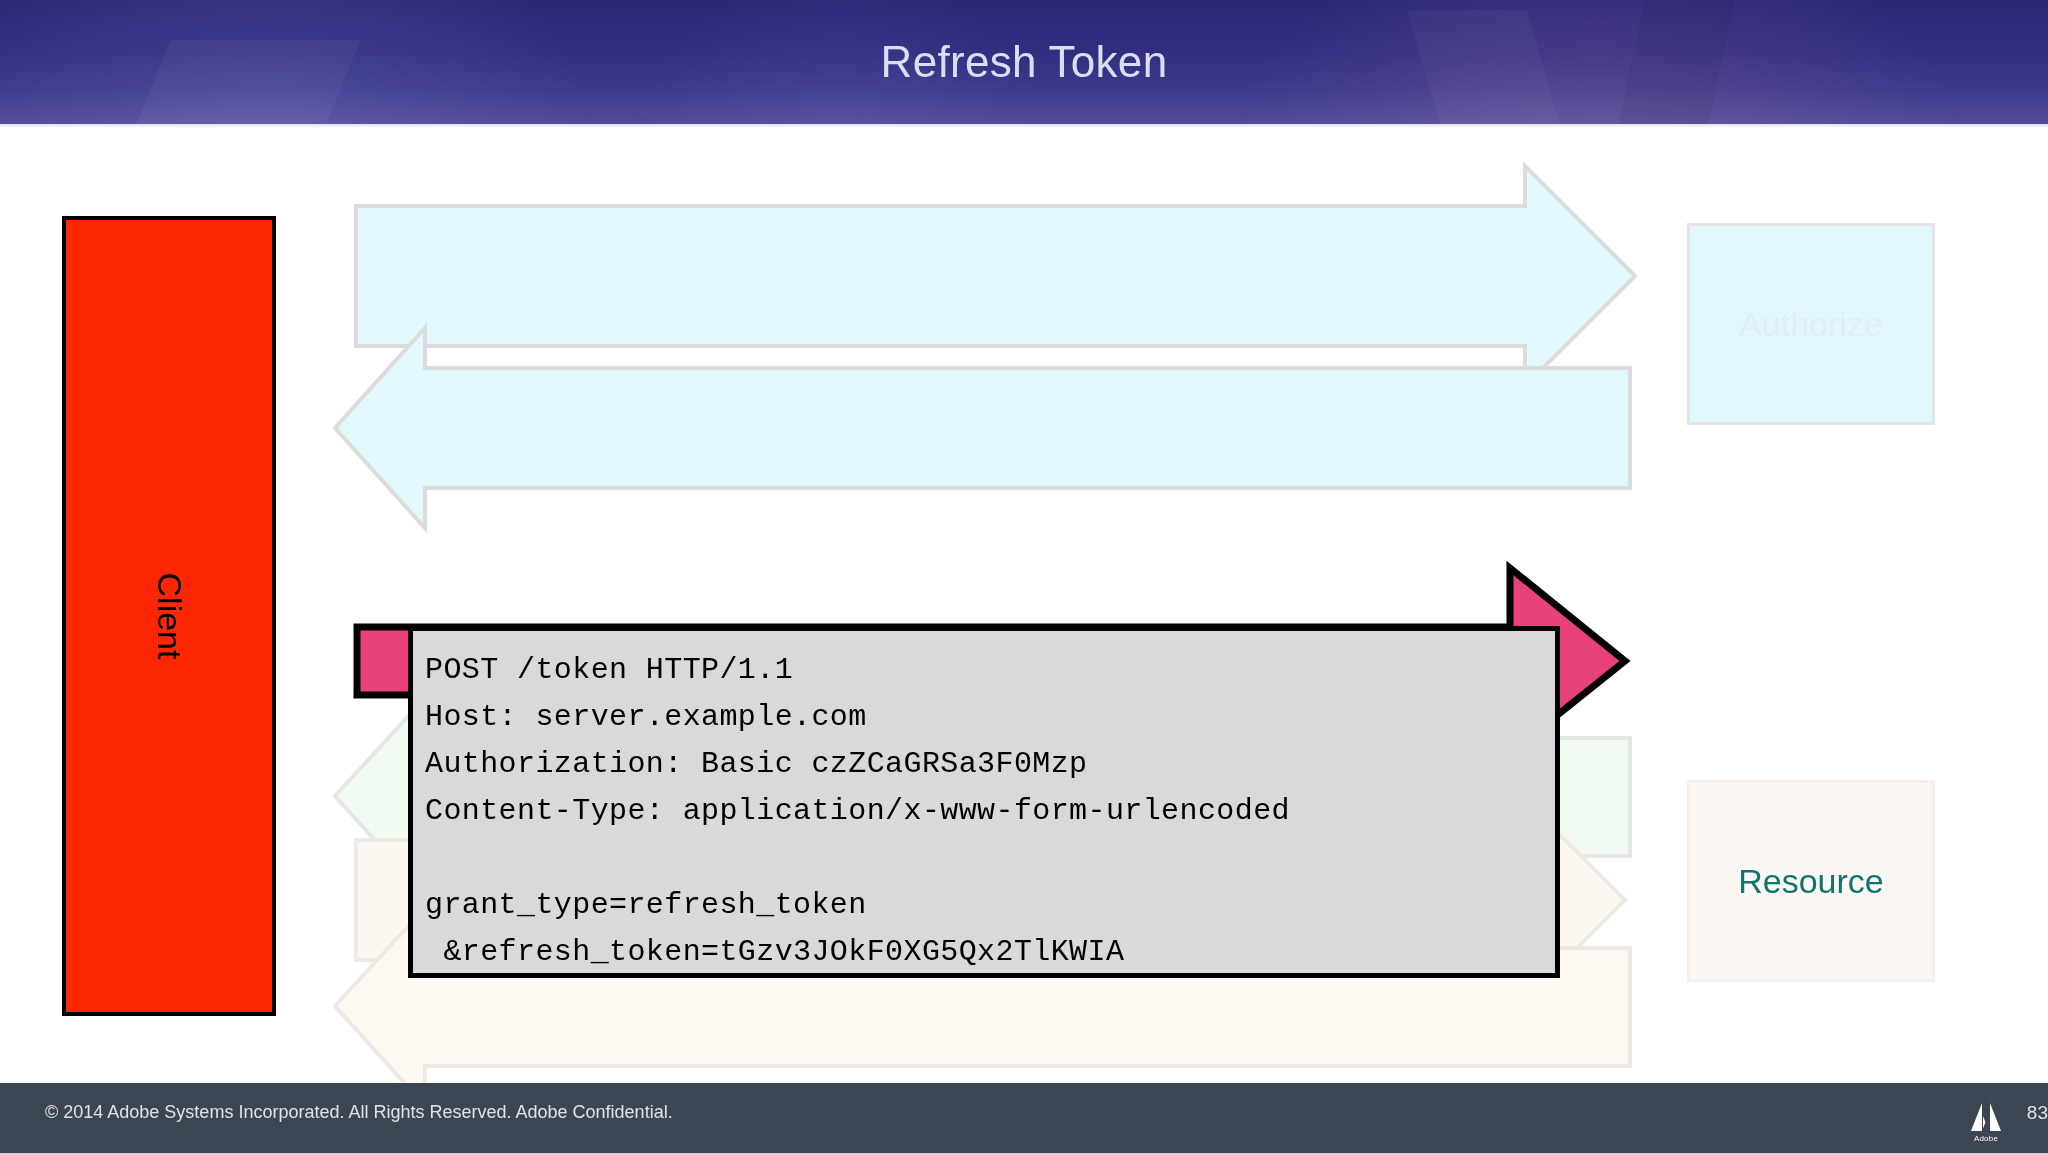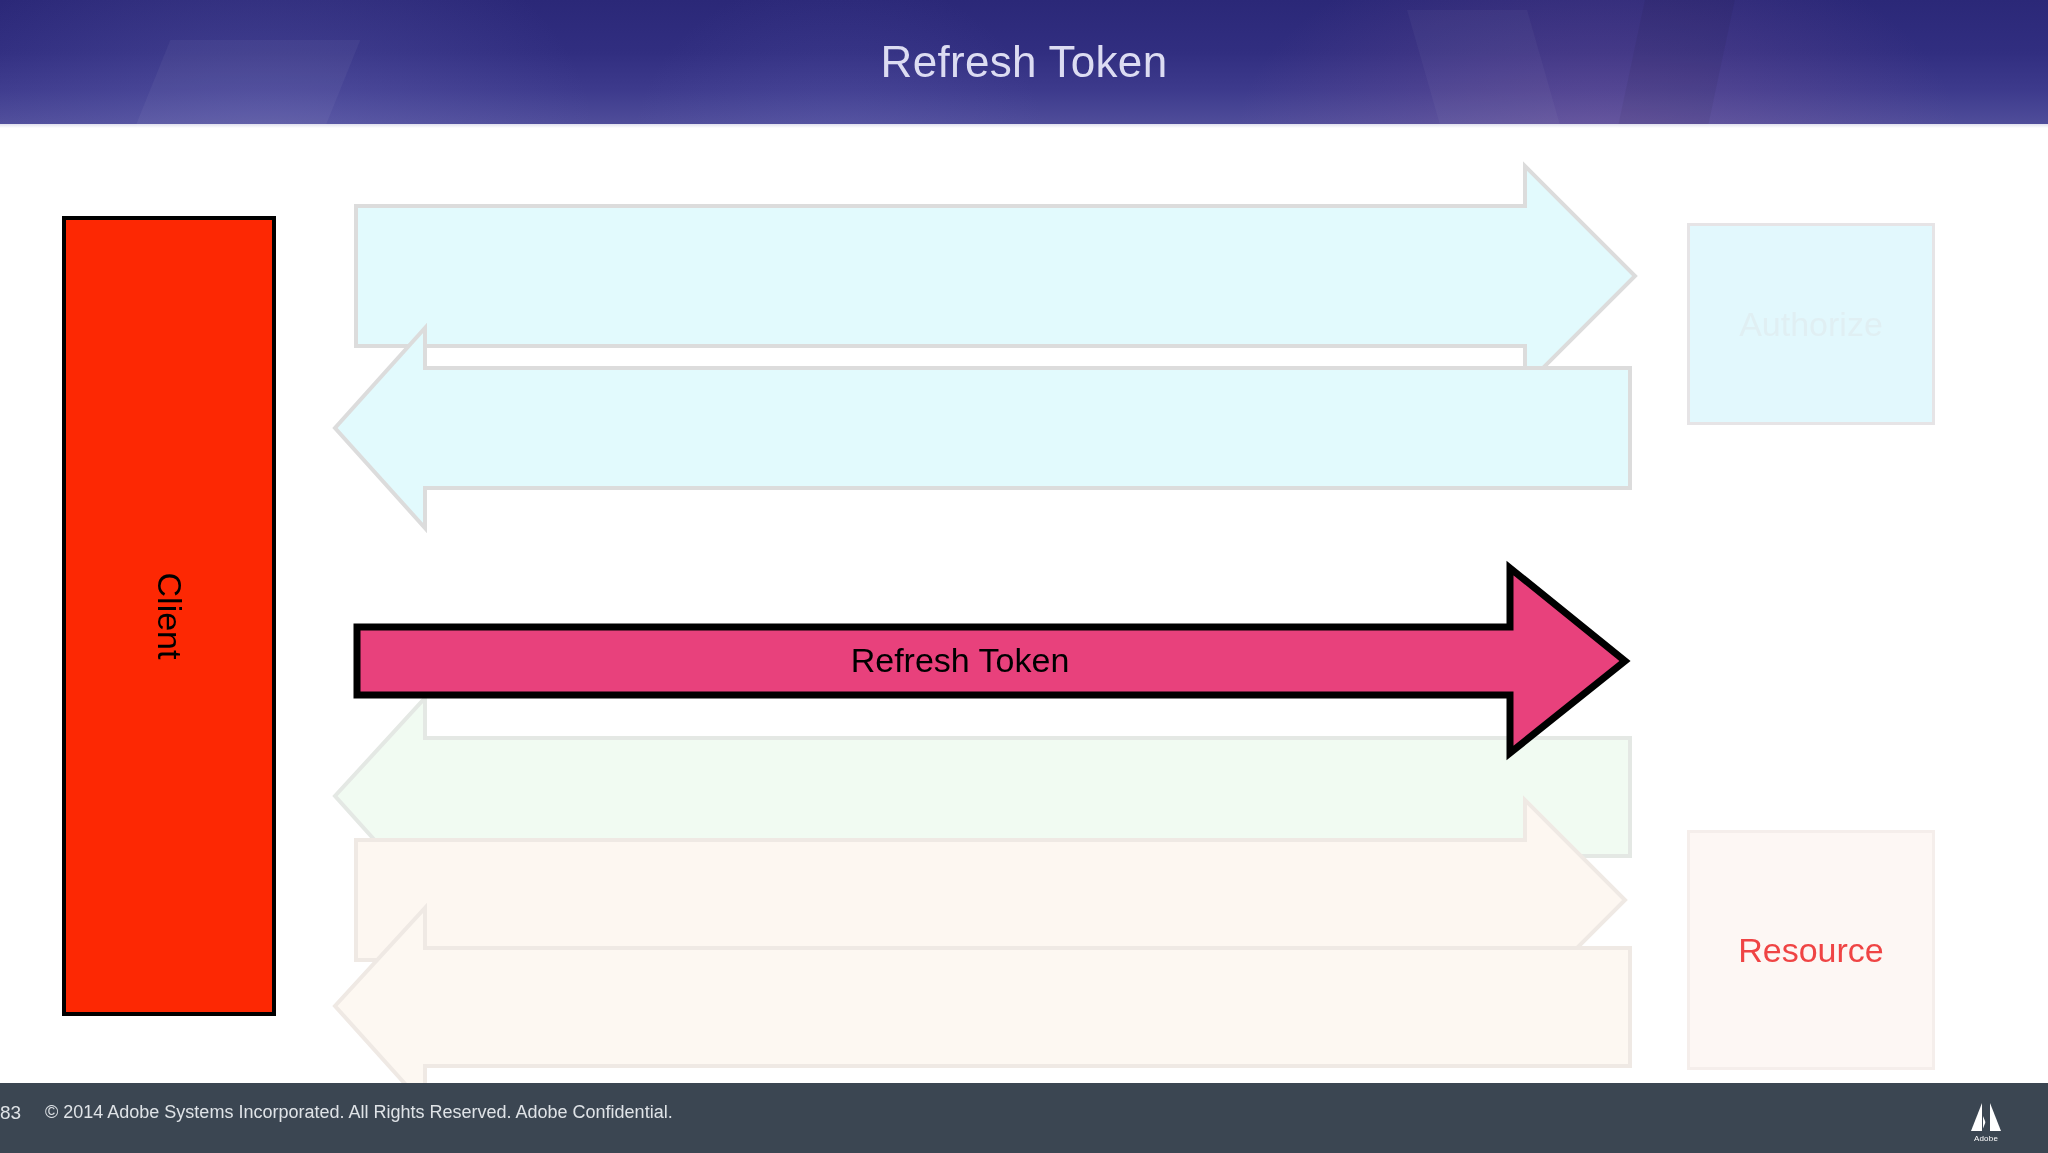--- a/index.html
+++ b/index.html
@@ -118,25 +118,25 @@
     color: #e0eff3;
   }
   #box-token {
     left: 1687px; top: 352px;
     width: 248px; height: 202px;
     background: #00ef00;
     border: 5px solid #000000;
     color: #000000;
   }
   #box-resource {
-    left: 1687px; top: 702px;
-    width: 248px; height: 240px;
+    left: 1687px; top: 652px;
+    width: 248px; height: 202px;
     background: #fdf7f4;
     border: 3px solid #f5eeeb;
-    color: #ef4444;
+    color: #0f766e;
   }
 
   
   #arrow-layer {
     position: absolute;
     left: 0; top: 0;
     width: 2048px;
     height: 955px;
   }
 
@@ -186,21 +186,21 @@
     position: absolute;
     left: 45px; top: 19px;
     color: #dfe3e7;
     font-size: 18px;
     font-family: "Liberation Sans", sans-serif;
   }
   #footer-pagenum {
     position: absolute;
     left: 0; top: 19px;
     width: 2048px;
-    text-align: left;
+    text-align: right;
     color: #dfe3e7;
     font-size: 19px;
     font-family: "Liberation Sans", sans-serif;
   }
   #adobe-logo {
     position: absolute;
     right: 36px; top: 12px;
     width: 52px; height: 48px;
     display: flex;
     flex-direction: column;
@@ -256,20 +256,29 @@
       <span id="client-label">Client</span>
     </div>
 
     <div id="box-authorize" class="right-box">
       <span>Authorize</span>
     </div>
     <div id="box-resource" class="right-box">
       <span>Resource</span>
     </div>
 
+    <div id="code-box">
+      <pre id="code-text">POST /token HTTP/1.1
+Host: server.example.com
+Authorization: Basic czZCaGRSa3F0Mzp
+Content-Type: application/x-www-form-urlencoded
+
+grant_type=refresh_token
+ &amp;refresh_token=tGzv3JOkF0XG5Qx2TlKWIA</pre>
+    </div>
 
   </div>
 
   <div id="footer">
     <div id="footer-copyright">© 2014 Adobe Systems Incorporated.  All Rights Reserved.  Adobe Confidential.</div>
     <div id="footer-pagenum">83</div>
     <div id="adobe-logo">
       <span class="mark">
         <svg viewBox="0 0 34 30" width="34" height="30" aria-hidden="true">
           <rect x="0" y="0" width="34" height="30" fill="#3b4652"></rect>

